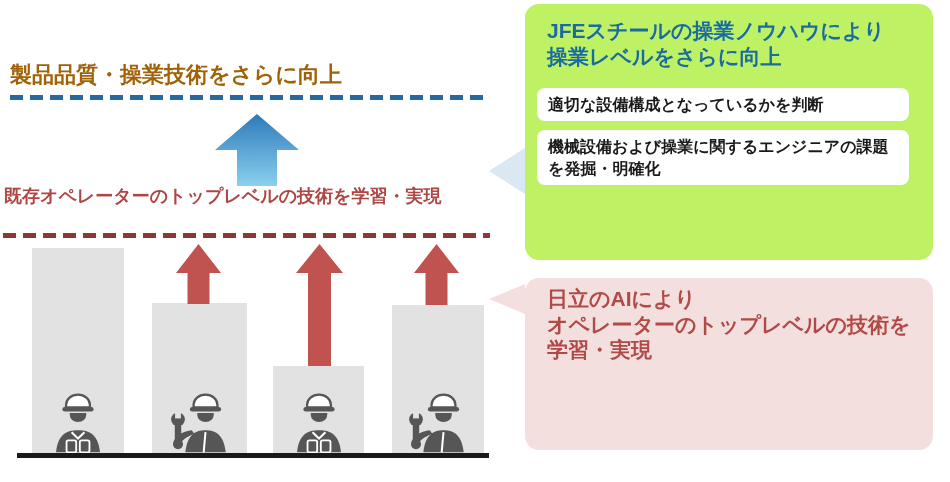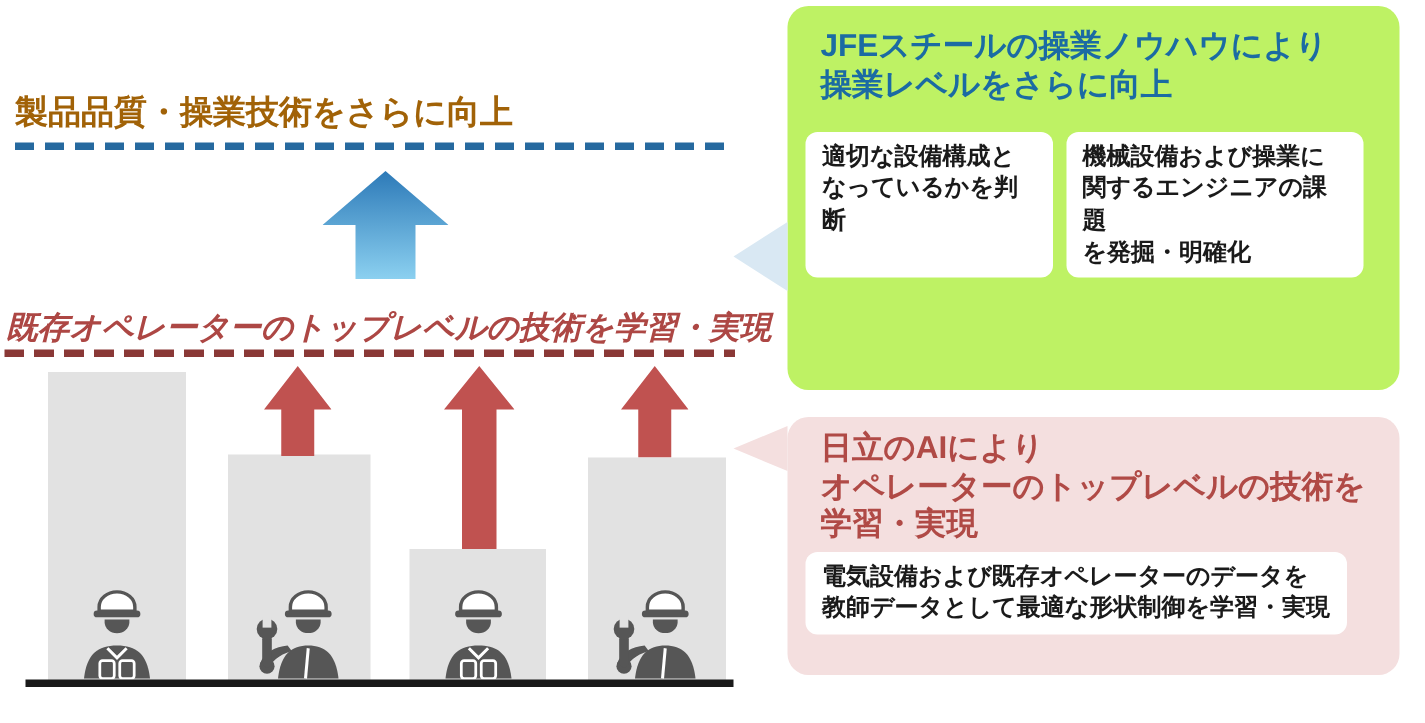--- a/index.html
+++ b/index.html
@@ -7,22 +7,22 @@
   .canvas {
     position:relative; width:950px; height:482px; background:#ffffff;
     font-family:"Liberation Sans","DejaVu Sans",sans-serif; overflow:hidden;
   }
   
   .goal-label {
     position:absolute; left:10px; top:60px;
     font-size:22px; font-weight:bold; color:#a16207; white-space:nowrap;
   }
   .baseline-label {
-    position:absolute; left:4px; top:204px;
-    font-size:21px; font-weight:bold; color:#ad4744; white-space:nowrap;font-style:italic;
+    position:absolute; left:4px; top:184px;
+    font-size:18px; font-weight:bold; color:#ad4744; white-space:nowrap;
   }
   .dash { position:absolute; height:5px; }
   .blue-dash {
     left:10px; top:95px; width:477px;
     background:repeating-linear-gradient(90deg,#26699f 0 13px,transparent 13px 20px);
   }
   .red-dash {
     left:3px; top:233px; width:487px;
     background:repeating-linear-gradient(90deg,#8a3836 0 13px,transparent 13px 20px);
   }
@@ -52,21 +52,21 @@
     top:6px;
     border-top:15px solid transparent; border-bottom:15px solid transparent;
     border-right:36px solid #f4dfdf;
   }
   .callout-title {
     white-space:pre-line; font-weight:bold; font-size:21px; line-height:1.22;
     padding:12px 10px 0 22px;
   }
   .callout-blue .callout-title { color:#1b6ba3; padding-top:14px; }
   .callout-pink .callout-title { color:#b04a46; padding-top:8px; }
-  .items { position:absolute; left:12px; right:24px; display:flex; flex-direction:row; gap:9px; }
+  .items { position:absolute; left:12px; right:24px; display:flex; flex-direction:column; gap:9px; }
   .callout-blue .items { top:84px; }
   .callout-pink .items { top:90px; gap:8px; }
   .item {
     background:#ffffff; border-radius:8px; padding:6px 11px;
     font-size:16px; font-weight:600; line-height:1.33; color:#1a1a1a;
     white-space:pre-line;
   }
 </style>
 </head>
 <body>
@@ -162,18 +162,16 @@
 を発掘・明確化</div>
     </div>
   </div>
 
   <div class="callout callout-pink">
     <div class="tail tail-pink"></div>
     <div class="callout-title">日立のAIにより
 オペレーターのトップレベルの技術を
 学習・実現</div>
     <div class="items">
-      <div class="item">電気設備および既存オペレーターのデータを
-教師データとして最適な形状制御を学習・実現</div>
     </div>
   </div>
 
 </div>
 
 </body></html>

